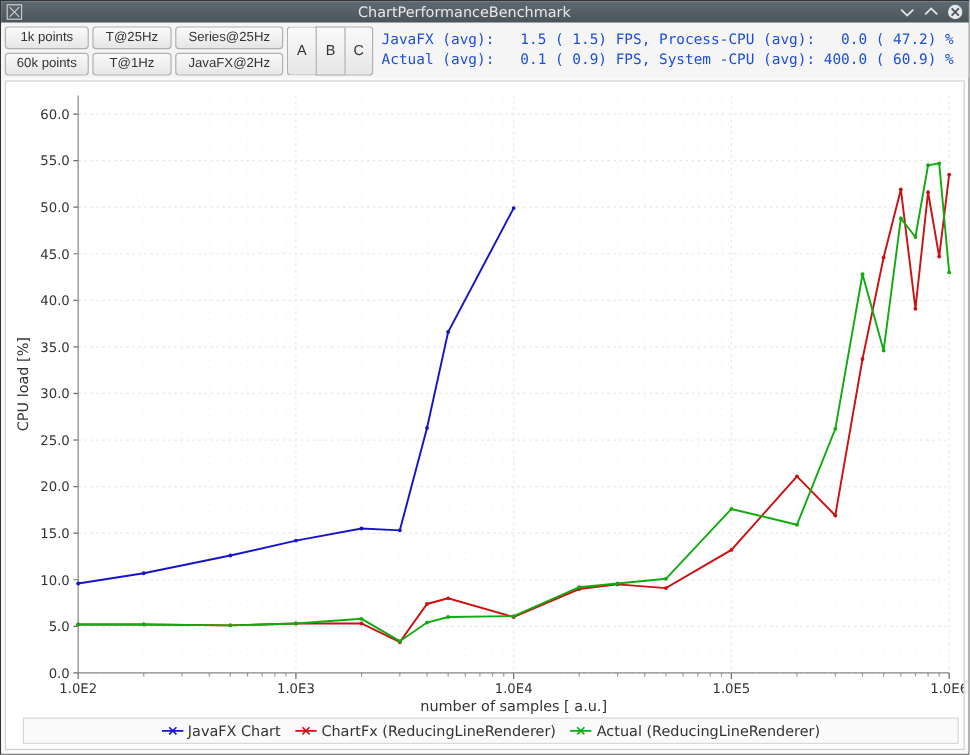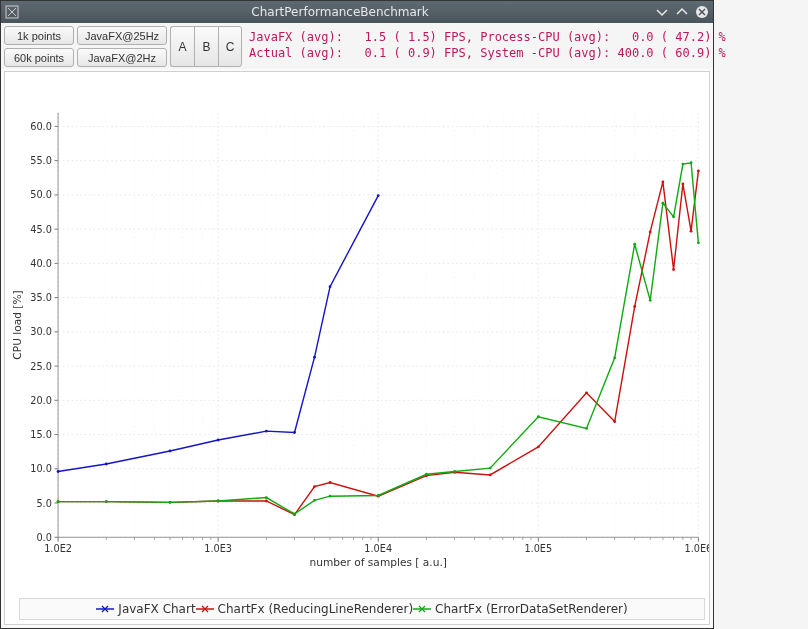--- a/index.html
+++ b/index.html
@@ -5,21 +5,21 @@
   * { box-sizing: border-box; margin: 0; padding: 0; }
   body {
     font-family: "DejaVu Sans", "Liberation Sans", Arial, sans-serif;
     font-size: 12px;
     background: #f5f5f5;
     width: 808px;
     height: 629px;
     overflow: hidden;
   }
   .window {
-    width: 714px;
+    width: 808px;
     height: 629px;
     display: flex;
     flex-direction: column;
     border: 1px solid #333;
   }
   .titlebar {
     height: 22px;
     background: linear-gradient(to bottom, #5e6a72, #4a545a);
     color: #e8e8e8;
     display: flex;
@@ -81,21 +81,21 @@
     cursor: pointer;
     color: #333;
   }
   .btn-abc:first-child { border-top-left-radius: 3px; border-bottom-left-radius:3px; }
   .btn-abc:last-child { border-right: 1px solid #b0b0b0; border-top-right-radius:3px; border-bottom-right-radius:3px; }
   .status-text {
     flex: 1;
     font-family: "DejaVu Sans Mono", "Liberation Mono", monospace;
     font-size: 12px;
     white-space: pre;
-    color: #be185d;
+    color: #1d4ed8;
     line-height: 16px;
     padding-top: 3px;
     padding-left: 4px;
   }
   .chart-area {
     flex: 1;
     background: #fff;
     margin: 2px 3px 3px 3px;
     border: 1px solid #d0d0d0;
     position: relative;
@@ -105,21 +105,21 @@
     position: absolute;
     left: 14px;
     right: 4px;
     bottom: 4px;
     height: 22px;
     border: 1px solid #d8d8d8;
     background: #fafafa;
     display: flex;
     align-items: center;
     justify-content: center;
-    gap: 0;
+    gap: 12px;
     font-size: 12px;
     color: #333;
   }
   .legend-item { display:flex; align-items:center; gap:4px; }
   .legend-swatch { width:18px; height:14px; display:flex; align-items:center; justify-content:center; }
 </style>
 </head>
 <body>
 
 <div class="window">
@@ -155,21 +155,25 @@
     </div>
   </div>
 
   <div class="content">
     <div class="toolbar">
       <div class="btn-col">
         <button class="btn" style="width:70px">1k points</button>
         <button class="btn" style="width:70px">60k points</button>
       </div>
       <div class="btn-col">
-        <button class="btn" style="width:90px">JavaFX@25Hz</button>
+        <button class="btn" style="width:66px">T@25Hz</button>
+        <button class="btn" style="width:66px">T@1Hz</button>
+      </div>
+      <div class="btn-col">
+        <button class="btn" style="width:90px">Series@25Hz</button>
         <button class="btn" style="width:90px">JavaFX@2Hz</button>
       </div>
       <div class="btn-group-abc">
         <button class="btn-abc">A</button>
         <button class="btn-abc">B</button>
         <button class="btn-abc">C</button>
       </div>
       <div class="status-text"><span>JavaFX (avg):   1.5 ( 1.5) FPS, Process-CPU (avg):   0.0 ( 47.2) %</span>
 <span>Actual (avg):   0.1 ( 0.9) FPS, System -CPU (avg): 400.0 ( 60.9) %</span></div>
     </div>
@@ -377,18 +381,18 @@
           <span>ChartFx (ReducingLineRenderer)</span>
         </div>
         <div class="legend-item">
           <span class="legend-swatch">
               <svg width="18" height="14">
                 <line x1="0" y1="7" x2="18" y2="7" stroke="#11aa11" stroke-width="1.5"></line>
                 <line x1="6" y1="4" x2="12" y2="10" stroke="#11aa11" stroke-width="1.3"></line>
                 <line x1="12" y1="4" x2="6" y2="10" stroke="#11aa11" stroke-width="1.3"></line>
               </svg>
             </span>
-          <span>ChartFx (ErrorDataSetRenderer)</span>
+          <span>Actual (ReducingLineRenderer)</span>
         </div>
       </div>
     </div>
   </div>
 </div>
 
 </body></html>

